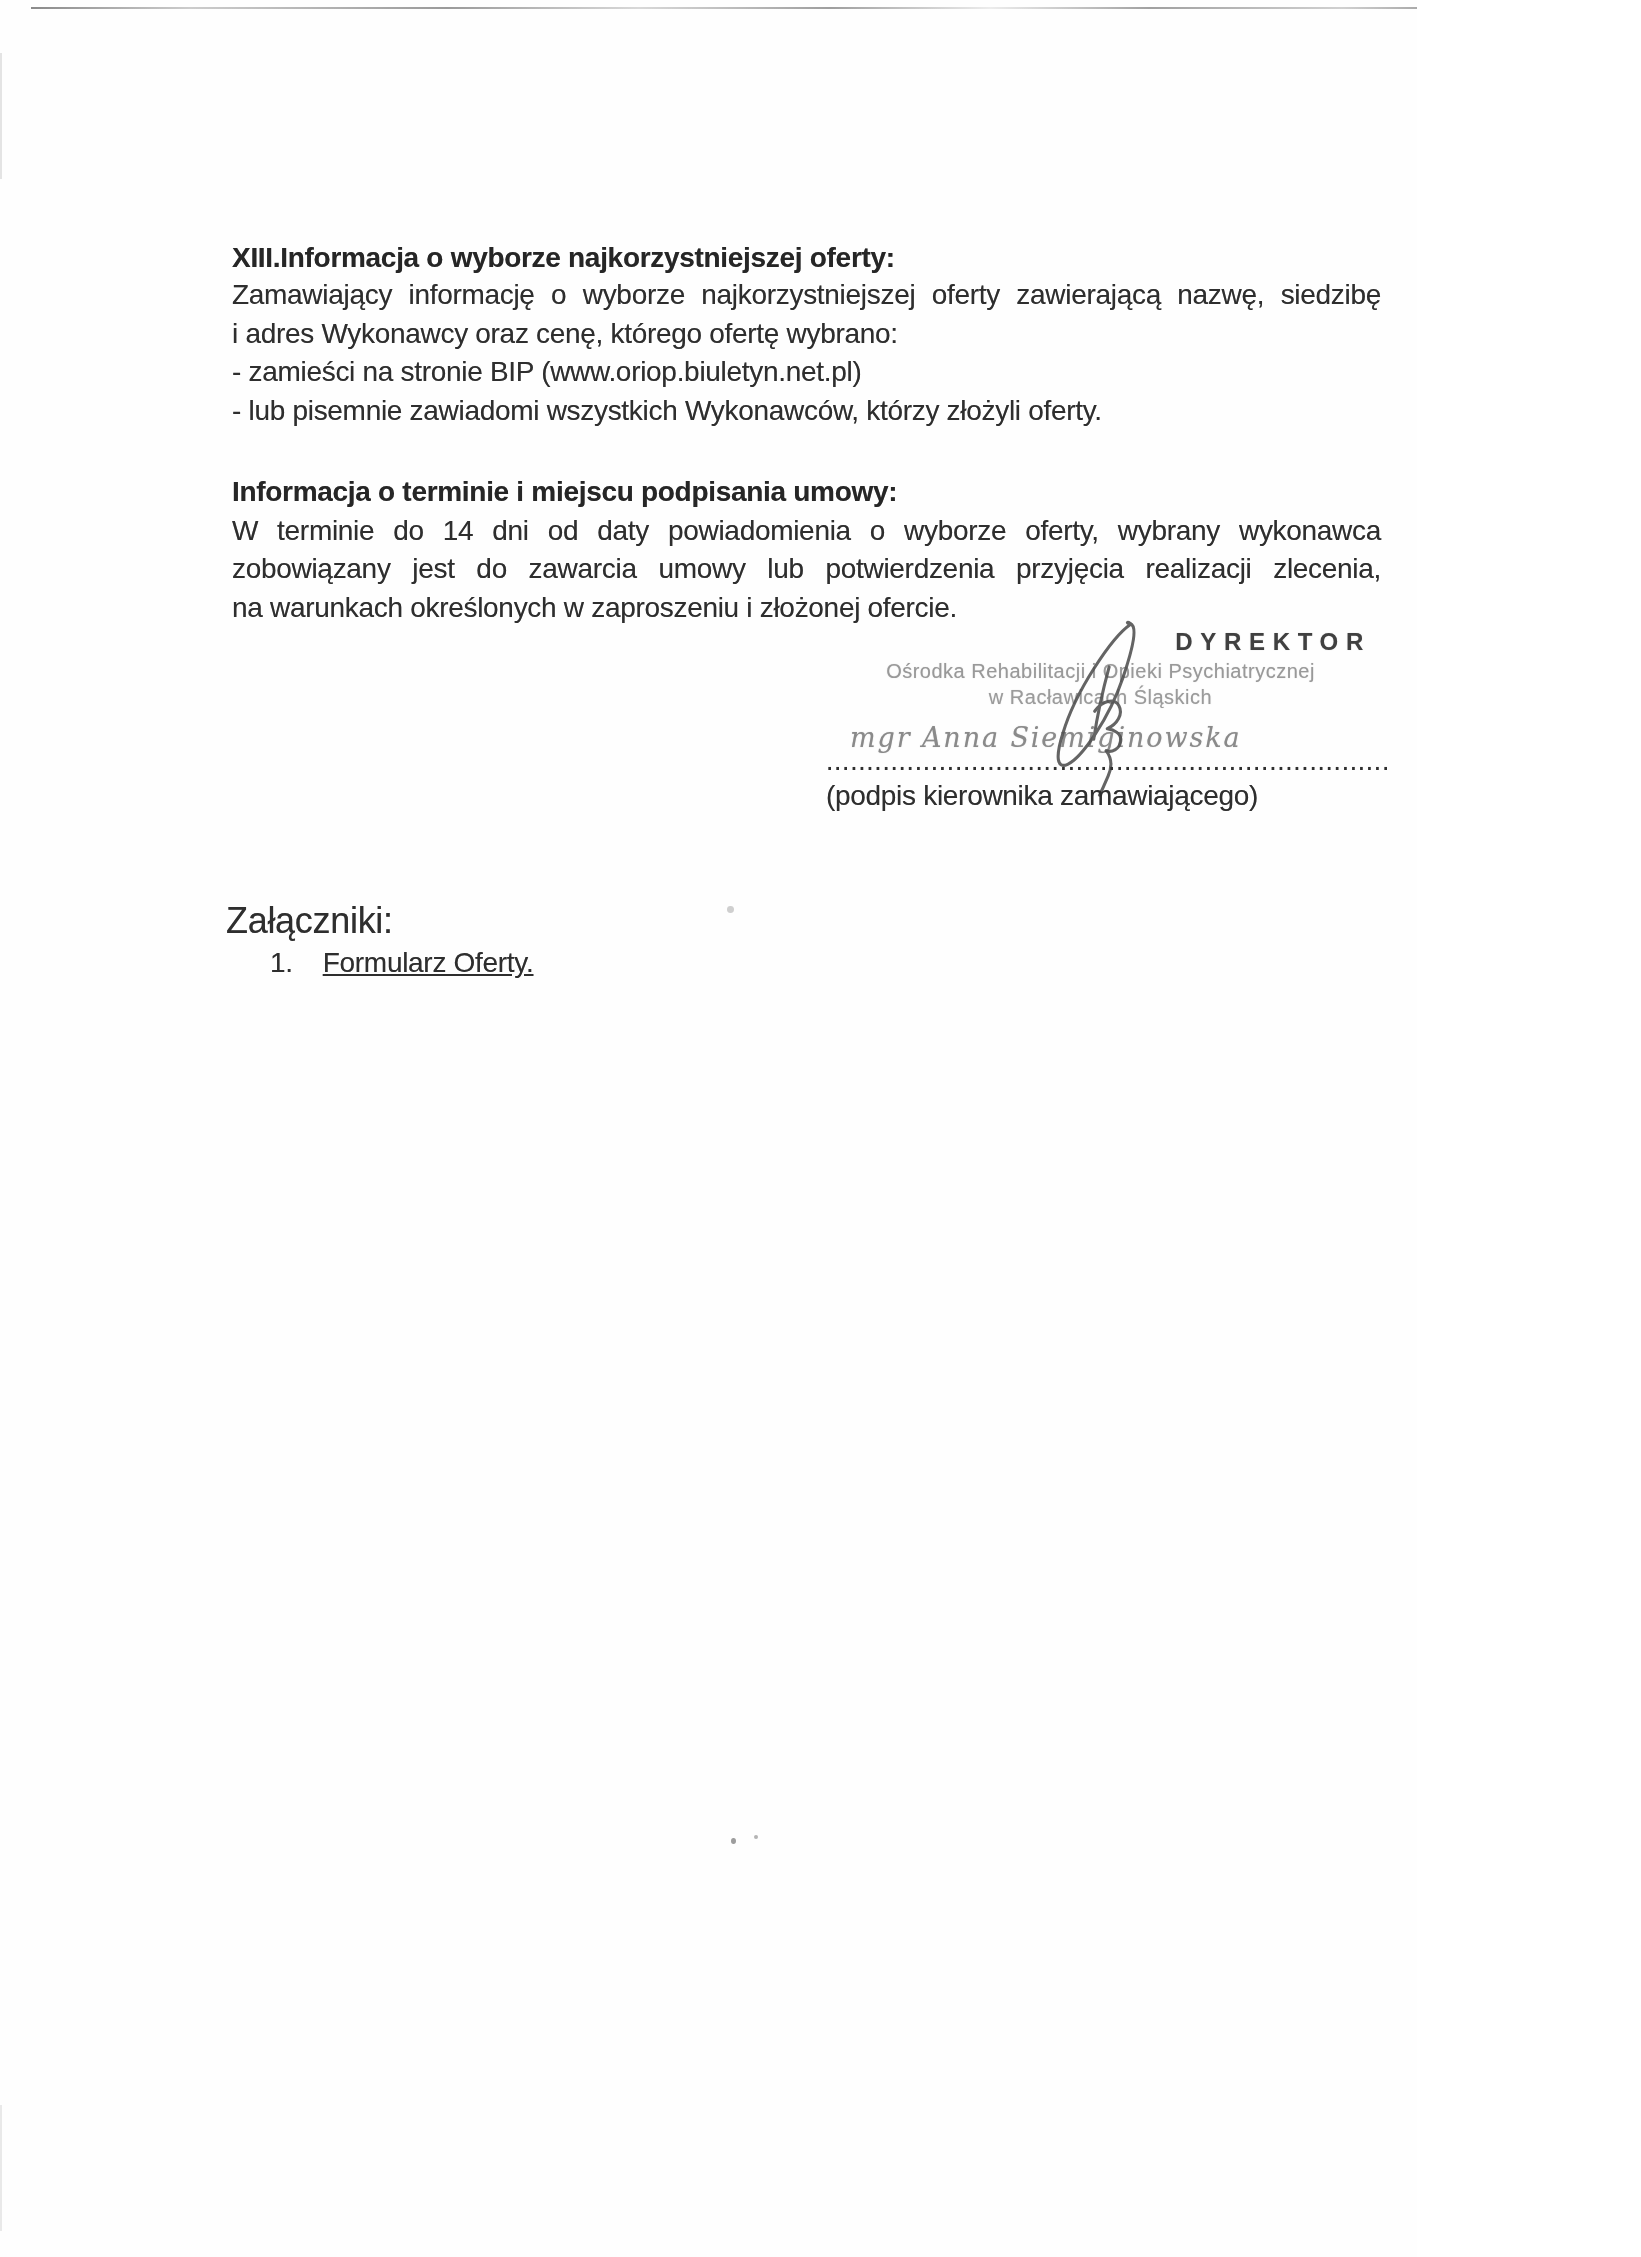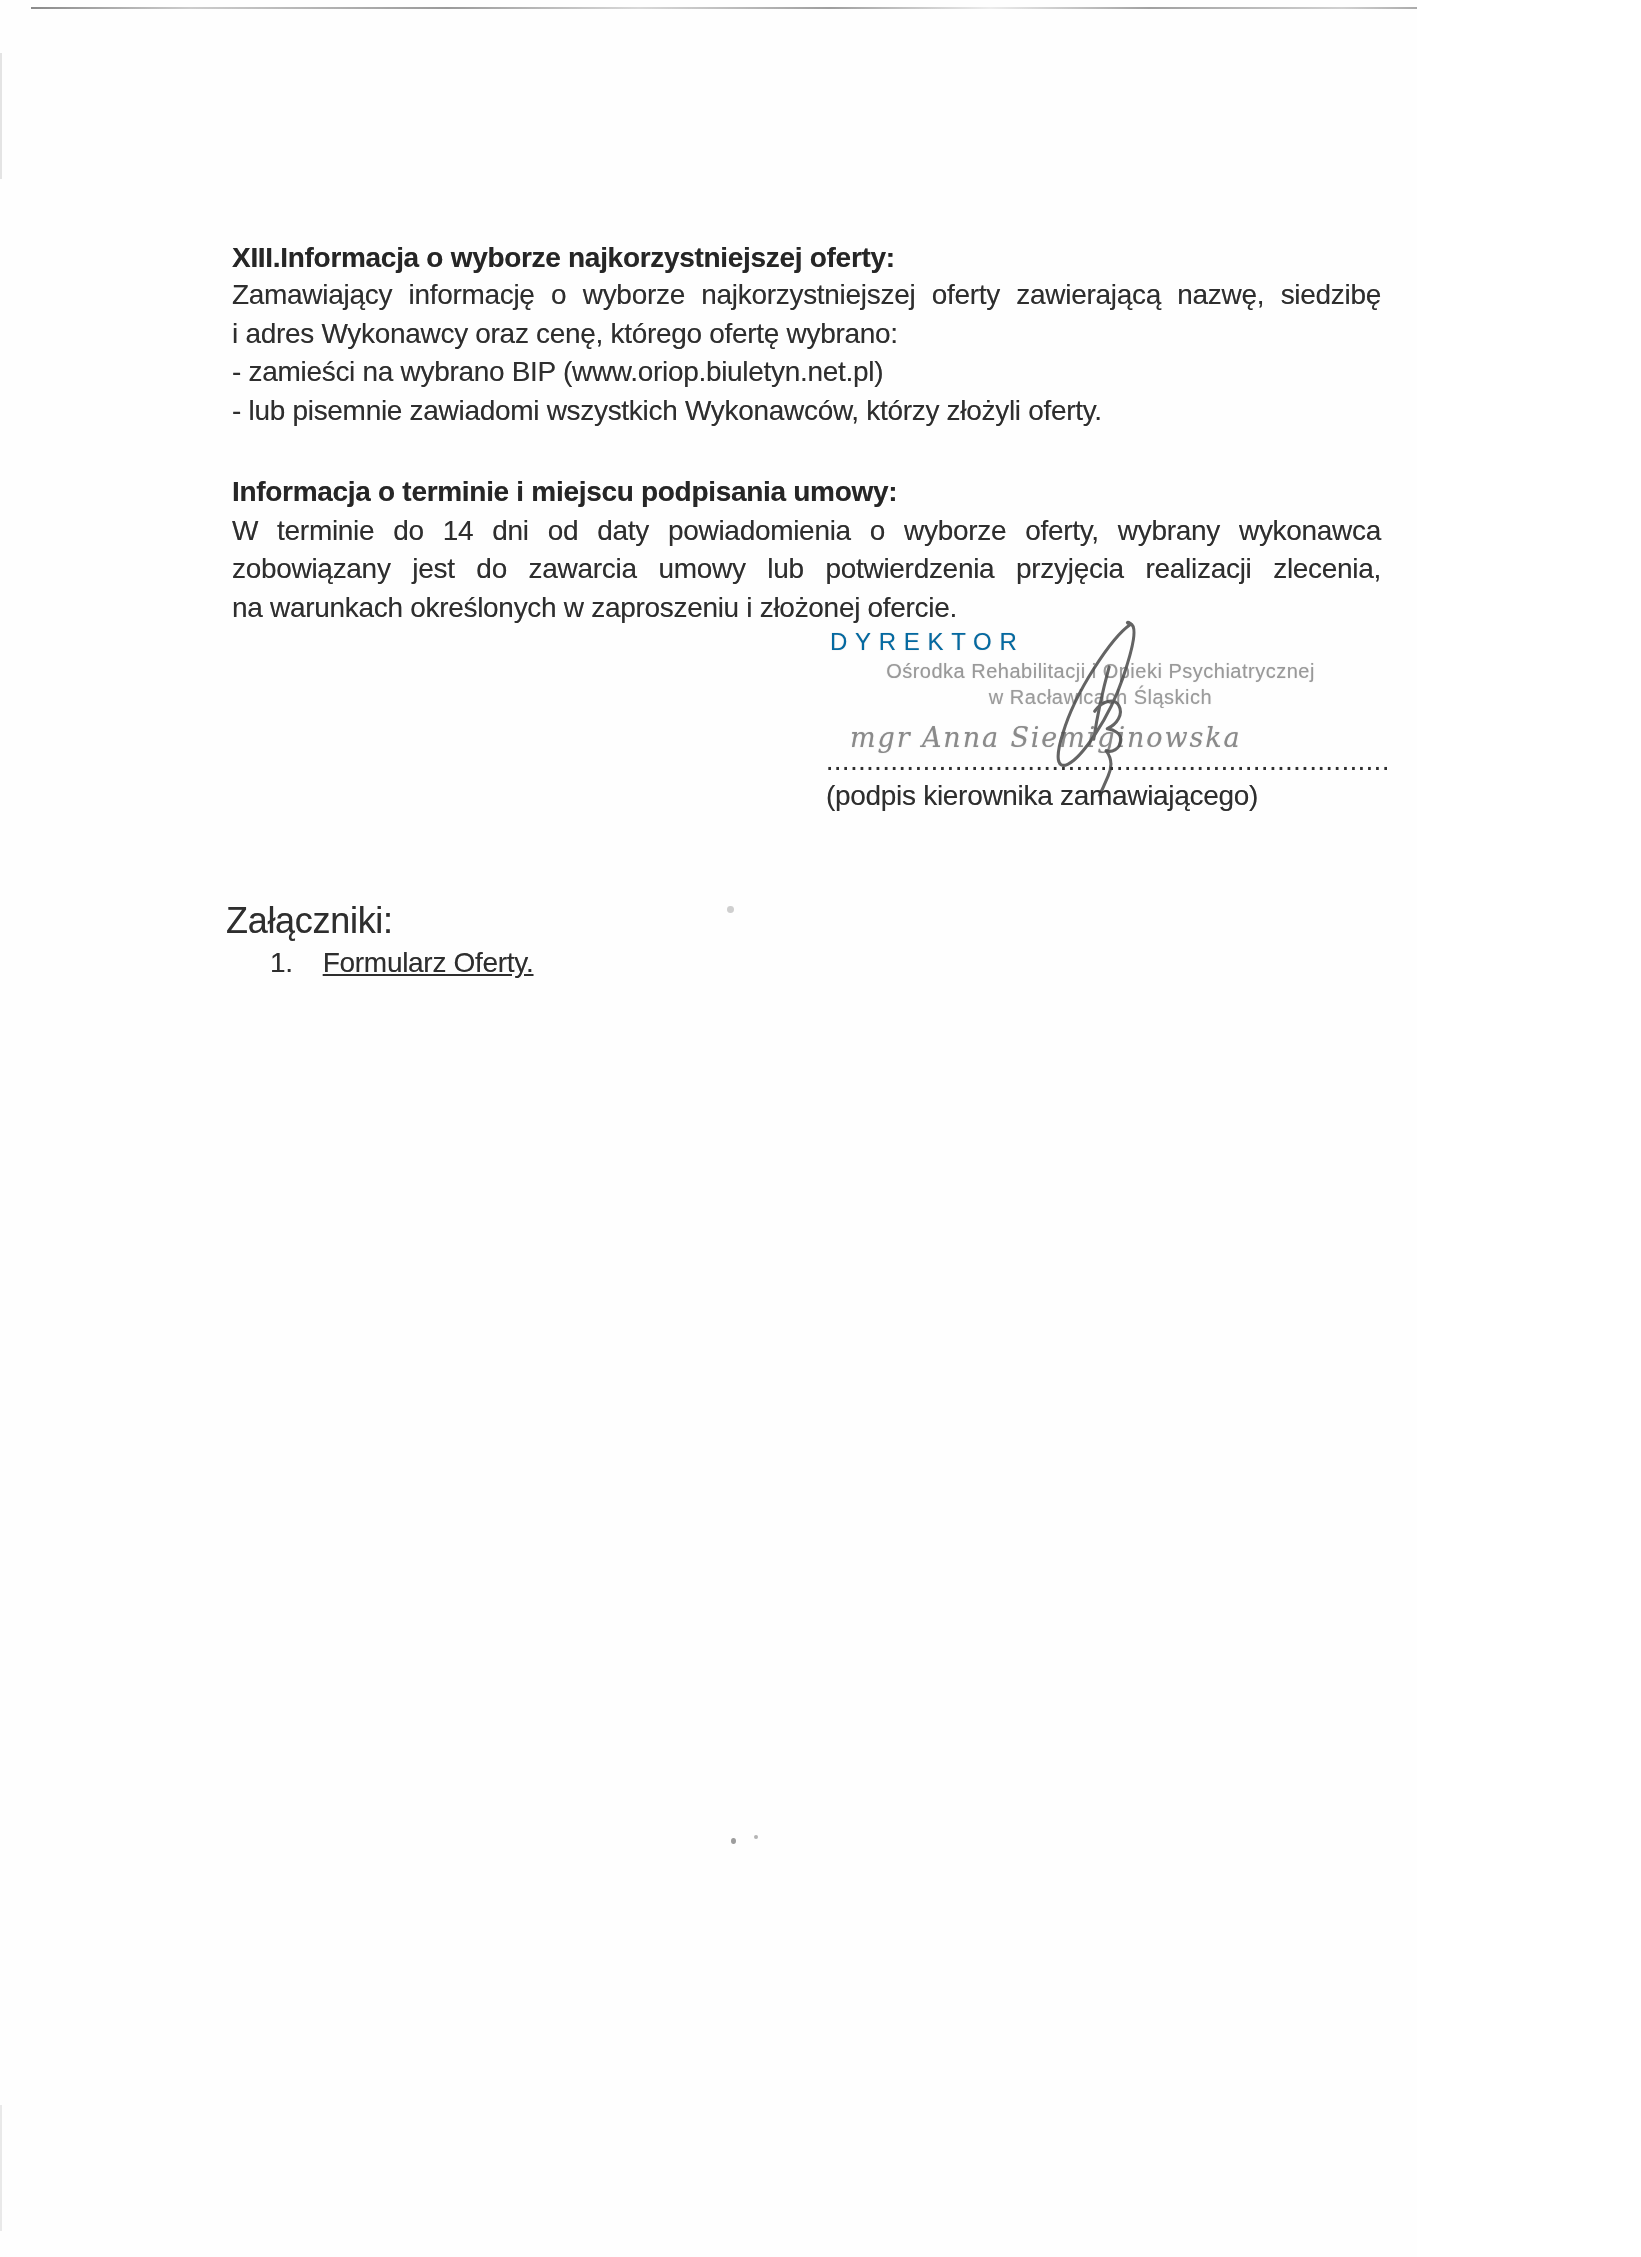--- a/index.html
+++ b/index.html
@@ -29,23 +29,24 @@
   .bodyline{
     position:absolute;left:232px;width:1149px;
     font-size:28px;line-height:39px;letter-spacing:-0.3px;
     text-shadow:0 0 0.5px rgba(40,40,40,0.45);
   }
   .just{text-align:justify;text-align-last:justify;}
   .heading{font-weight:700;color:#262626;}
   .url-link{text-underline-offset:3.9px;}
   
   .stamp-title{
-    position:absolute;left:830px;top:628px;width:541px;text-align:left;
-    font-size:24px;letter-spacing:7.7px;color:#0369a1;
+    position:absolute;left:830px;top:628px;width:541px;text-align:right;
+    font-size:24px;letter-spacing:7.7px;color:#404040;
     text-shadow:0 0 1px rgba(160,160,160,0.6);
+    font-weight:bold;
   }
   .stamp-org1{
     position:absolute;left:801px;top:660px;width:599px;text-align:center;
     font-size:20px;color:#999999;letter-spacing:0.5px;
     text-shadow:0 0 1px rgba(170,170,170,0.6);
   }
   .stamp-org2{
     position:absolute;left:801px;top:686px;width:599px;text-align:center;
     font-size:20px;color:#9b9b9b;letter-spacing:0.5px;
     text-shadow:0 0 1px rgba(170,170,170,0.6);
@@ -91,21 +92,21 @@
   <div class="right-edge-corner"></div>
   <div class="left-edge-a"></div>
   <div class="left-edge-b"></div>
   <div class="speck speck-a"></div>
   <div class="speck speck-b"></div>
   <div class="speck speck-c"></div>
 
   <div class="bodyline heading" style="top:238px">XIII.Informacja o wyborze najkorzystniejszej oferty:</div>
   <div class="bodyline just" style="top:275px">Zamawiający informację o wyborze najkorzystniejszej oferty zawierającą nazwę, siedzibę</div>
   <div class="bodyline" style="top:314px">i adres Wykonawcy oraz cenę, którego ofertę wybrano:</div>
-  <div class="bodyline" style="top:352px"><span>- zamieści na wybrano BIP (</span><span class="url-link">www.oriop.biuletyn.net.pl</span><span>)</span></div>
+  <div class="bodyline" style="top:352px"><span>- zamieści na stronie BIP (</span><span class="url-link">www.oriop.biuletyn.net.pl</span><span>)</span></div>
   <div class="bodyline" style="top:391px">- lub pisemnie zawiadomi wszystkich Wykonawców, którzy złożyli oferty.</div>
 
   <div class="bodyline heading" style="top:472px">Informacja o terminie i miejscu podpisania umowy:</div>
   <div class="bodyline just" style="top:511px">W terminie do 14 dni od daty powiadomienia o wyborze oferty, wybrany wykonawca</div>
   <div class="bodyline just" style="top:549px">zobowiązany jest do zawarcia umowy lub potwierdzenia przyjęcia realizacji zlecenia,</div>
   <div class="bodyline" style="top:588px">na warunkach określonych w zaproszeniu i złożonej ofercie.</div>
 
   <div class="stamp-title">DYREKTOR</div>
   <div class="stamp-org1">Ośrodka Rehabilitacji i Opieki Psychiatrycznej</div>
   <div class="stamp-org2">w Racławicach Śląskich</div>

